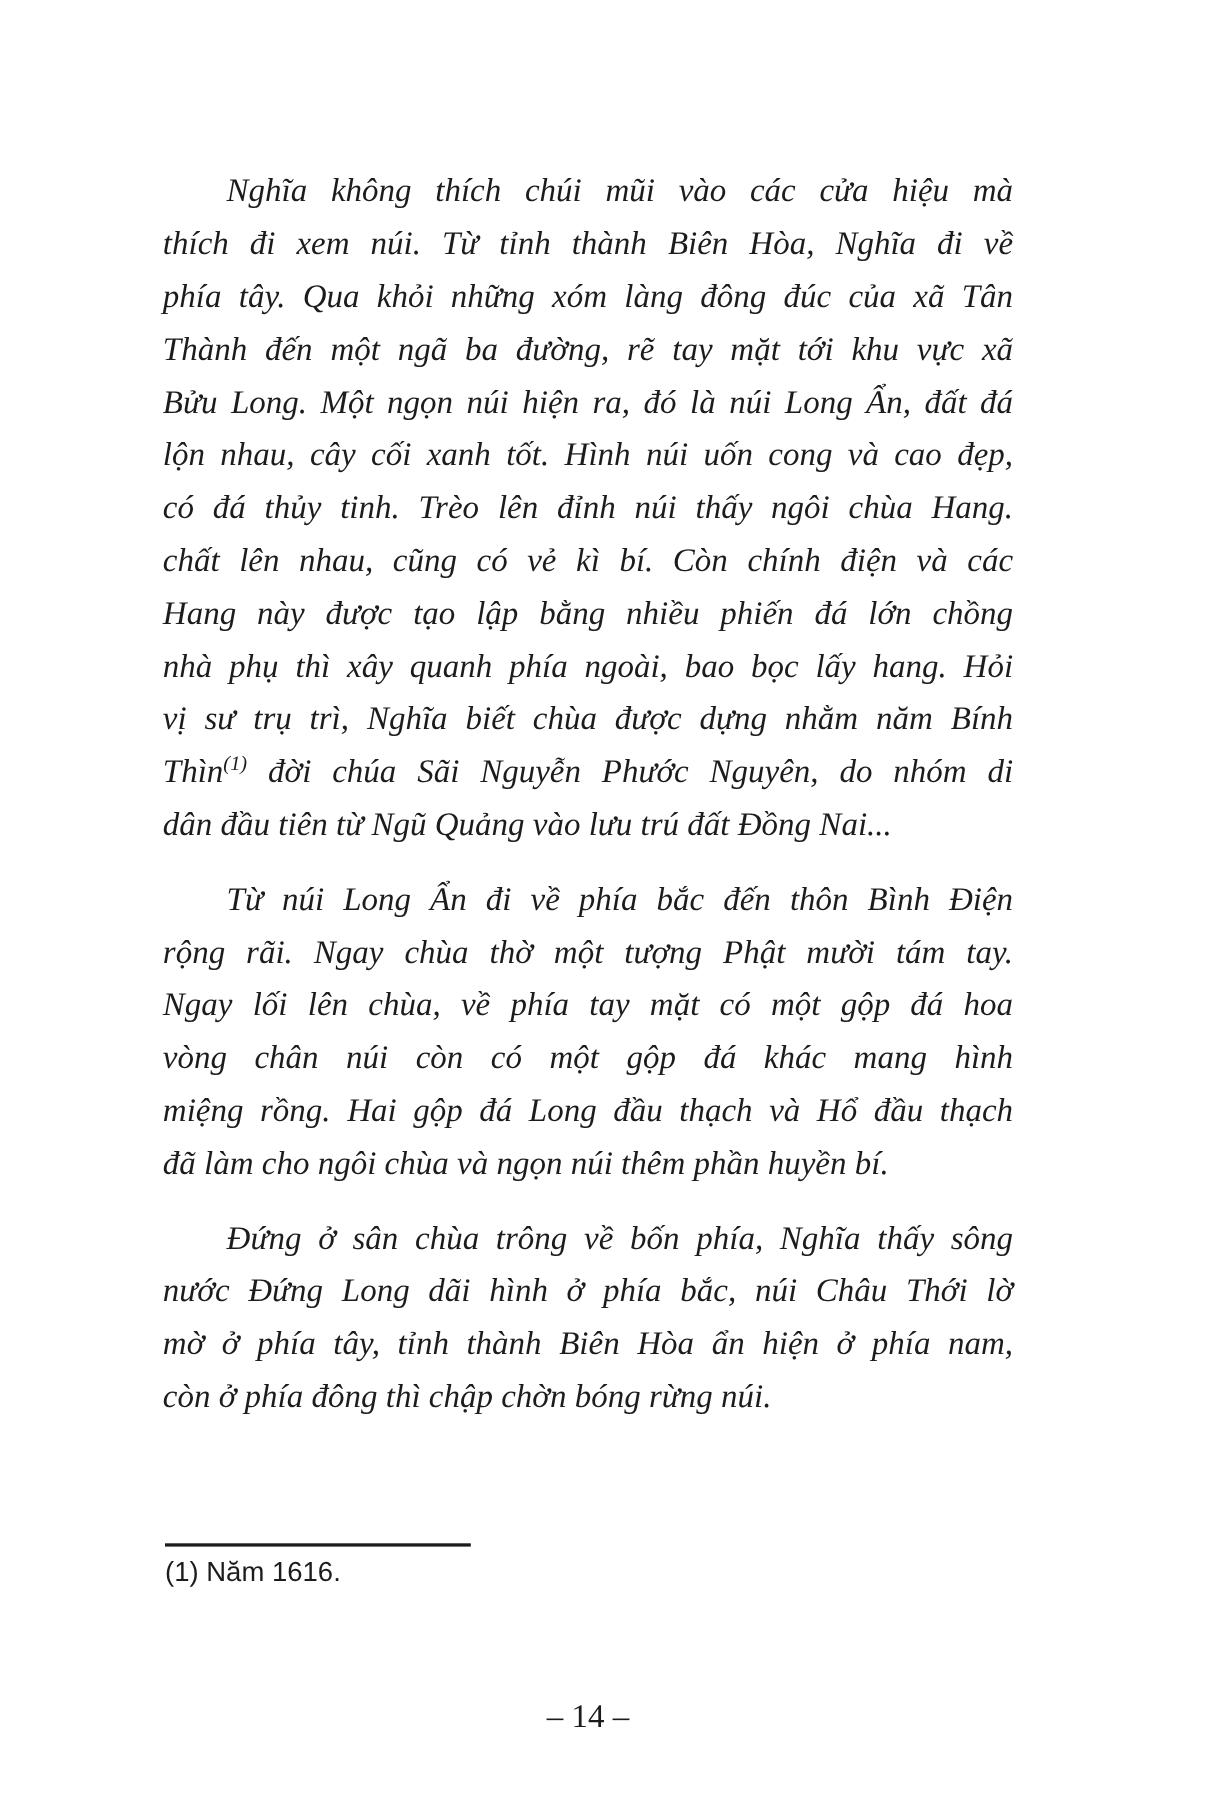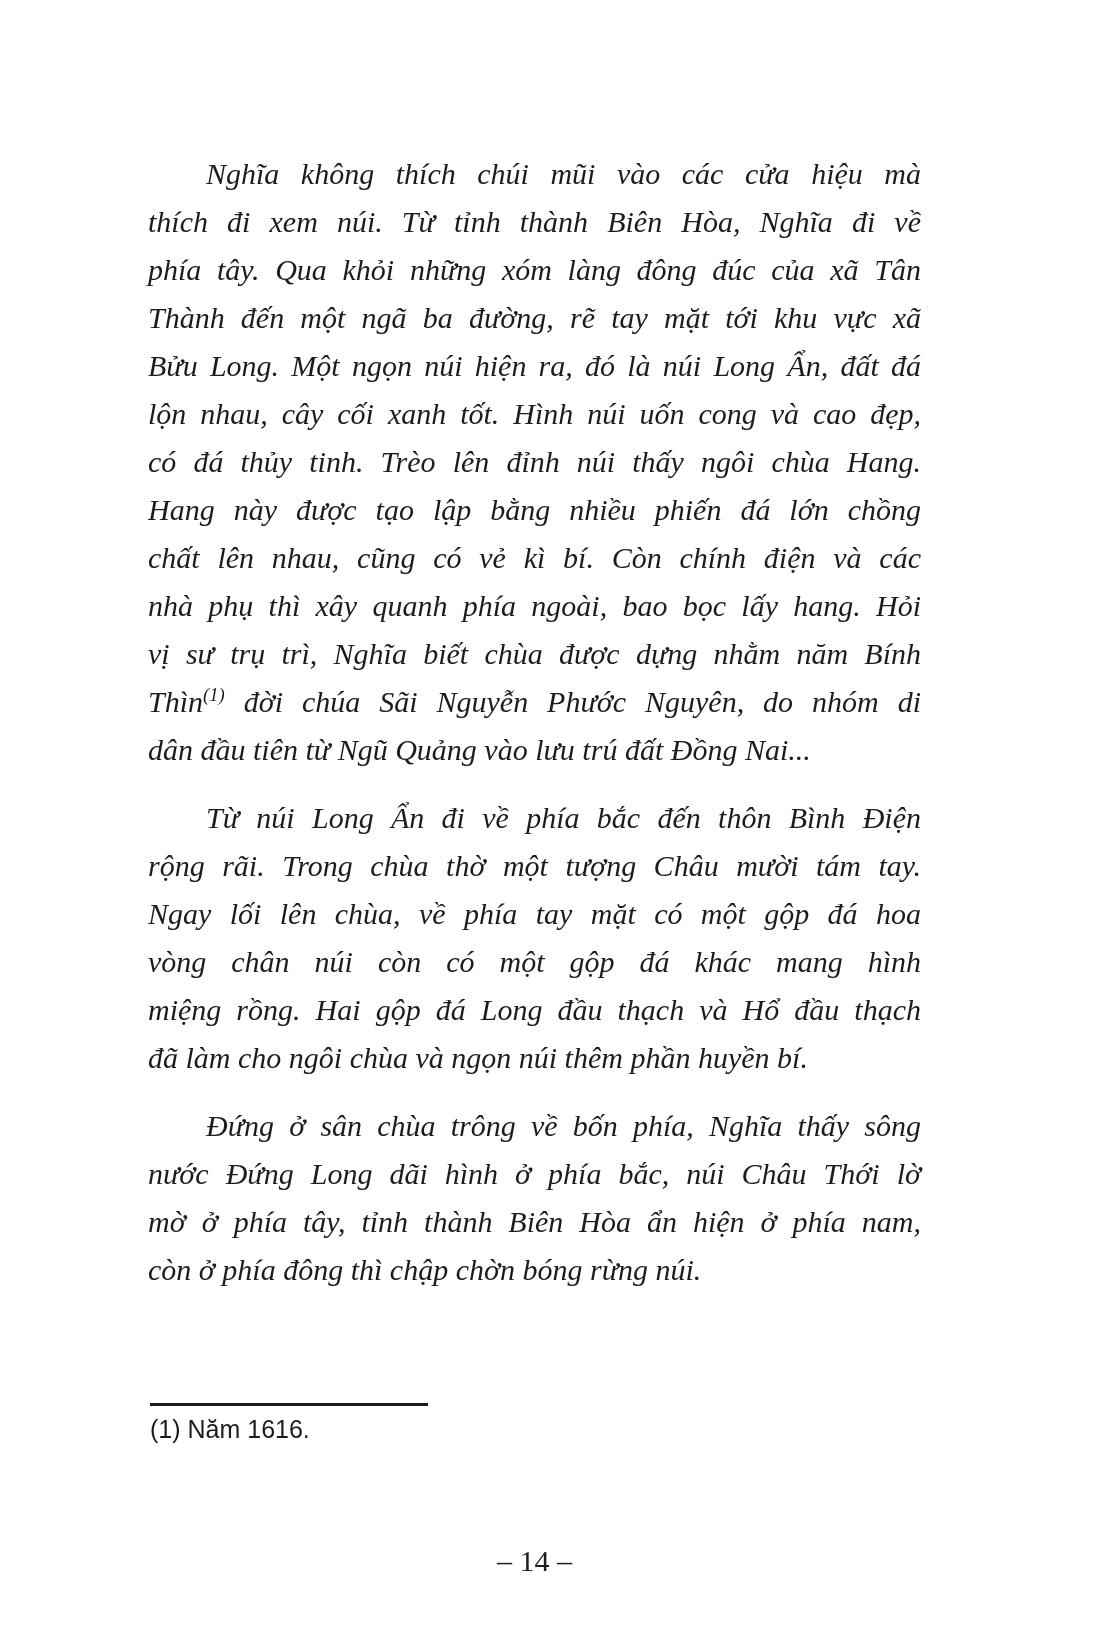--- a/index.html
+++ b/index.html
@@ -84,31 +84,31 @@
   <main class="text-block">
 
     <div class="para">
       <div class="line para-start">Nghĩa không thích chúi mũi vào các cửa hiệu mà</div>
       <div class="line">thích đi xem núi. Từ tỉnh thành Biên Hòa, Nghĩa đi về</div>
       <div class="line">phía tây. Qua khỏi những xóm làng đông đúc của xã Tân</div>
       <div class="line">Thành đến một ngã ba đường, rẽ tay mặt tới khu vực xã</div>
       <div class="line">Bửu Long. Một ngọn núi hiện ra, đó là núi Long Ẩn, đất đá</div>
       <div class="line">lộn nhau, cây cối xanh tốt. Hình núi uốn cong và cao đẹp,</div>
       <div class="line">có đá thủy tinh. Trèo lên đỉnh núi thấy ngôi chùa Hang.</div>
+      <div class="line">chất lên nhau, cũng có vẻ kì bí. Còn chính điện và các</div>
       <div class="line">Hang này được tạo lập bằng nhiều phiến đá lớn chồng</div>
-      <div class="line">chất lên nhau, cũng có vẻ kì bí. Còn chính điện và các</div>
       <div class="line">nhà phụ thì xây quanh phía ngoài, bao bọc lấy hang. Hỏi</div>
       <div class="line">vị sư trụ trì, Nghĩa biết chùa được dựng nhằm năm Bính</div>
       <div class="line"><span>Thìn</span><sup class="fn-marker">(1)</sup><span> đời chúa Sãi Nguyễn Phước Nguyên, do nhóm di</span></div>
       <div class="line para-end">dân đầu tiên từ Ngũ Quảng vào lưu trú đất Đồng Nai...</div>
     </div>
 
     <div class="para">
       <div class="line para-start">Từ núi Long Ẩn đi về phía bắc đến thôn Bình Điện</div>
-      <div class="line">rộng rãi. Trong chùa thờ một tượng Châu mười tám tay.</div>
+      <div class="line">rộng rãi. Ngay chùa thờ một tượng Phật mười tám tay.</div>
       <div class="line">Ngay lối lên chùa, về phía tay mặt có một gộp đá hoa</div>
       <div class="line">vòng chân núi còn có một gộp đá khác mang hình</div>
       <div class="line">miệng rồng. Hai gộp đá Long đầu thạch và Hổ đầu thạch</div>
       <div class="line para-end">đã làm cho ngôi chùa và ngọn núi thêm phần huyền bí.</div>
     </div>
 
     <div class="para">
       <div class="line para-start">Đứng ở sân chùa trông về bốn phía, Nghĩa thấy sông</div>
       <div class="line">nước Đứng Long dãi hình ở phía bắc, núi Châu Thới lờ</div>
       <div class="line">mờ ở phía tây, tỉnh thành Biên Hòa ẩn hiện ở phía nam,</div>

